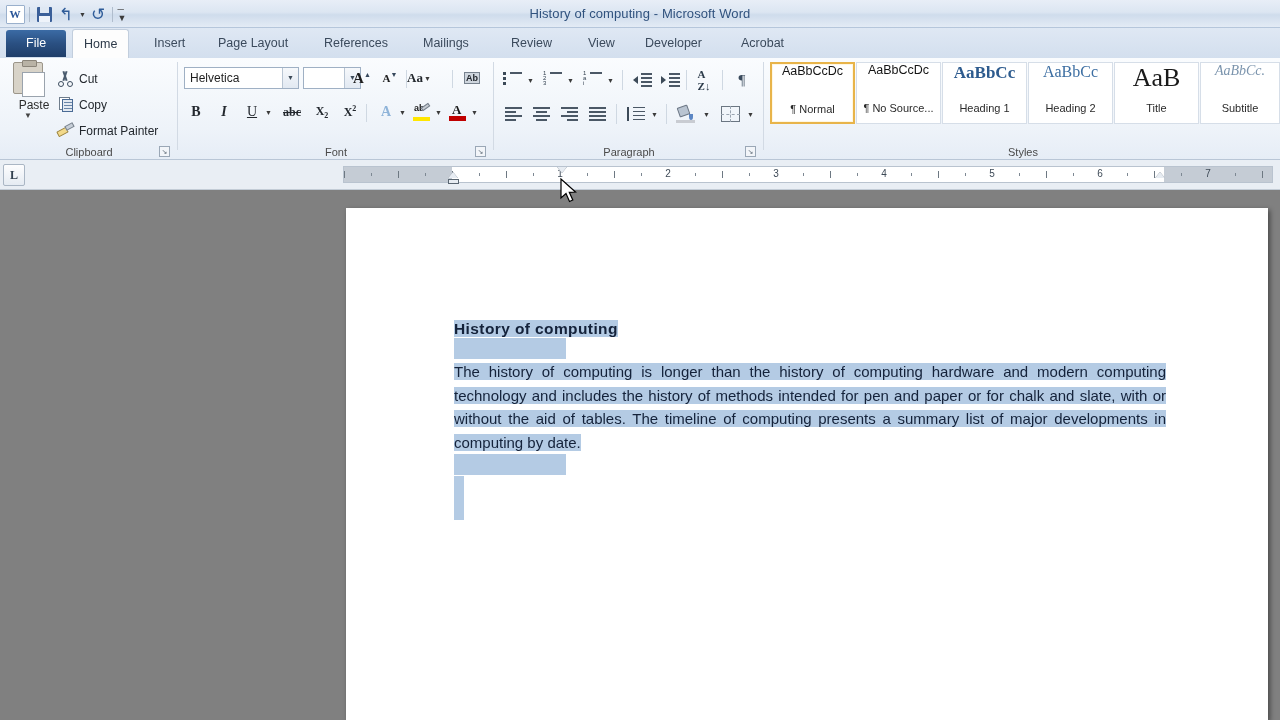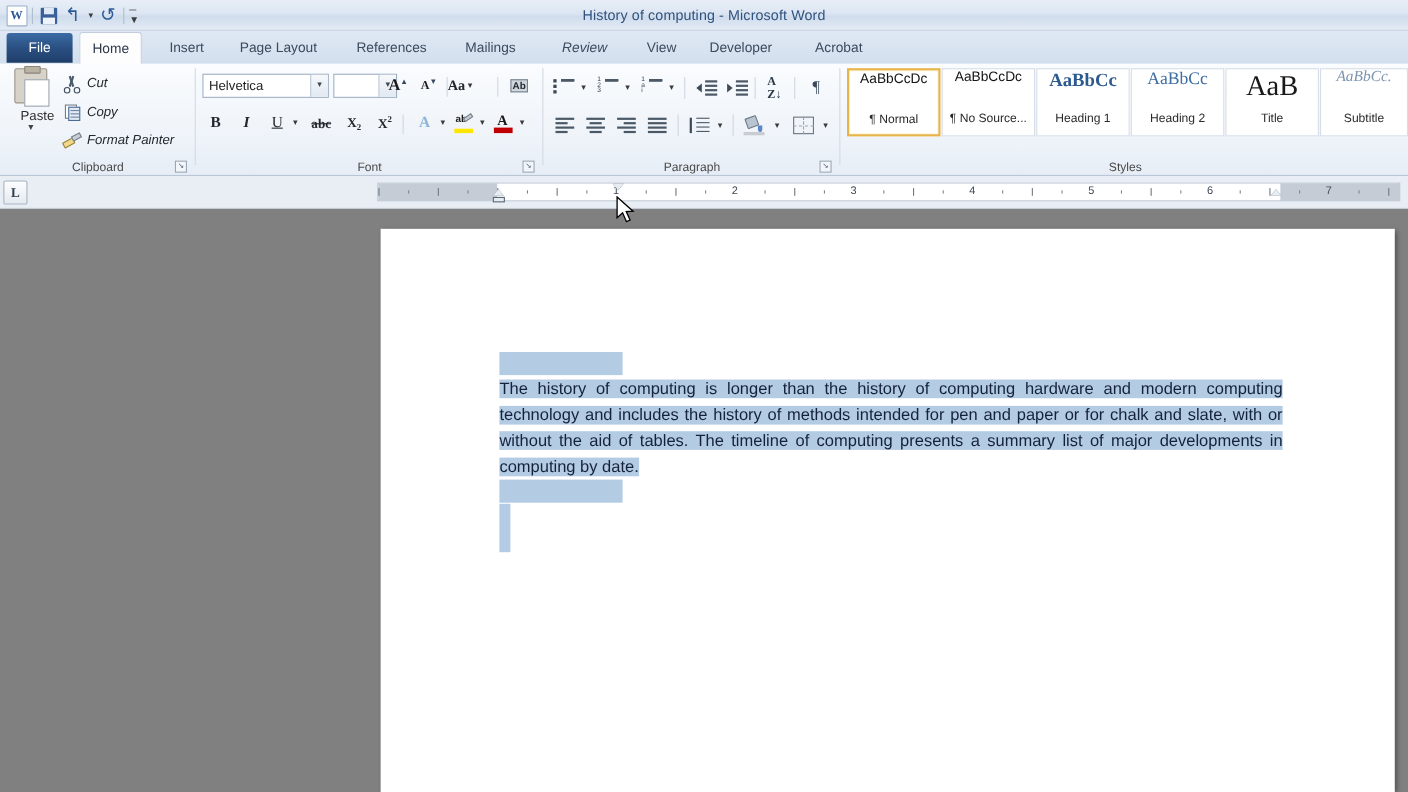--- a/index.html
+++ b/index.html
@@ -92,22 +92,22 @@
     content:""; position:absolute; left:8px; top:-3px; width:13px; height:5px;
     background:#b9b3a6; border:1px solid #8b857a; border-radius:1px;
   }
   .clipboard-icon::after {
     content:""; position:absolute; left:8px; top:9px; width:21px; height:23px;
     background:#fff; border:1px solid #9aa3ad;
   }
   .paste-label { font-size: 12px; color: #2d2d2d; margin-top: 4px; margin-left: 12px; }
   .paste-caret { font-size: 8px; color: #444; line-height: 8px; }
   .cmd-row {
-    position: absolute; display: flex; height: 21px;
-    font-size: 12px; color: #23282e; font-style: italic;
+    position: absolute; display: flex; align-items: center; height: 21px;
+    font-size: 12px; color: #23282e;
   }
   .cmd-ico { width: 19px; height: 17px; margin-right: 4px; position: relative; flex: none; }
 
   .ico-cut::before, .ico-cut::after {
     content:""; position:absolute; left:8px; top:1px; width:2px; height:10px;
     background:#4a5b6e;
   }
   .ico-cut::before { transform: rotate(19deg); }
   .ico-cut::after { transform: rotate(-19deg); }
   .cut-h1, .cut-h2 {
@@ -357,21 +357,21 @@
     </div>
   </div>
 
   <div class="tabstrip">
     <div class="tab file" style="left:6px;">File</div>
     <div class="tab active" style="left:72px;">Home</div>
     <div class="tab" style="left:143px;">Insert</div>
     <div class="tab" style="left:207px;">Page Layout</div>
     <div class="tab" style="left:313px;">References</div>
     <div class="tab" style="left:412px;">Mailings</div>
-    <div class="tab" style="left:500px;font-style:italic;">Review</div>
+    <div class="tab" style="left:500px;">Review</div>
     <div class="tab" style="left:577px;">View</div>
     <div class="tab" style="left:634px;">Developer</div>
     <div class="tab" style="left:730px;">Acrobat</div>
   </div>
 
   <div class="ribbon">
 
     <div class="group" style="left:0; width:178px;">
       <div class="paste-btn">
         <div class="clipboard-icon"></div>
@@ -725,20 +725,23 @@
           <div class="vtick major" style="top: 478px;"></div>
           <div class="vtick" style="top: 505px;"></div>
         </div>
     </div>
   </div>
 
   <div class="workspace">
     <div class="page">
       <div class="doc-body">
 
+        <div>
+          <span class="doc-heading sel">History of computing</span>
+        </div>
 
         <div class="line-blank">
           <span class="blank-sel sel"></span>
         </div>
 
         <div class="doc-para">
           <span class="sel">The history of computing is longer than the history of computing hardware and modern computing technology and includes the history of methods intended for pen and paper or for chalk and slate, with or without the aid of tables. The timeline of computing presents a summary list of major developments in computing by date.</span>
         </div>
 
         <div class="line-blank">

